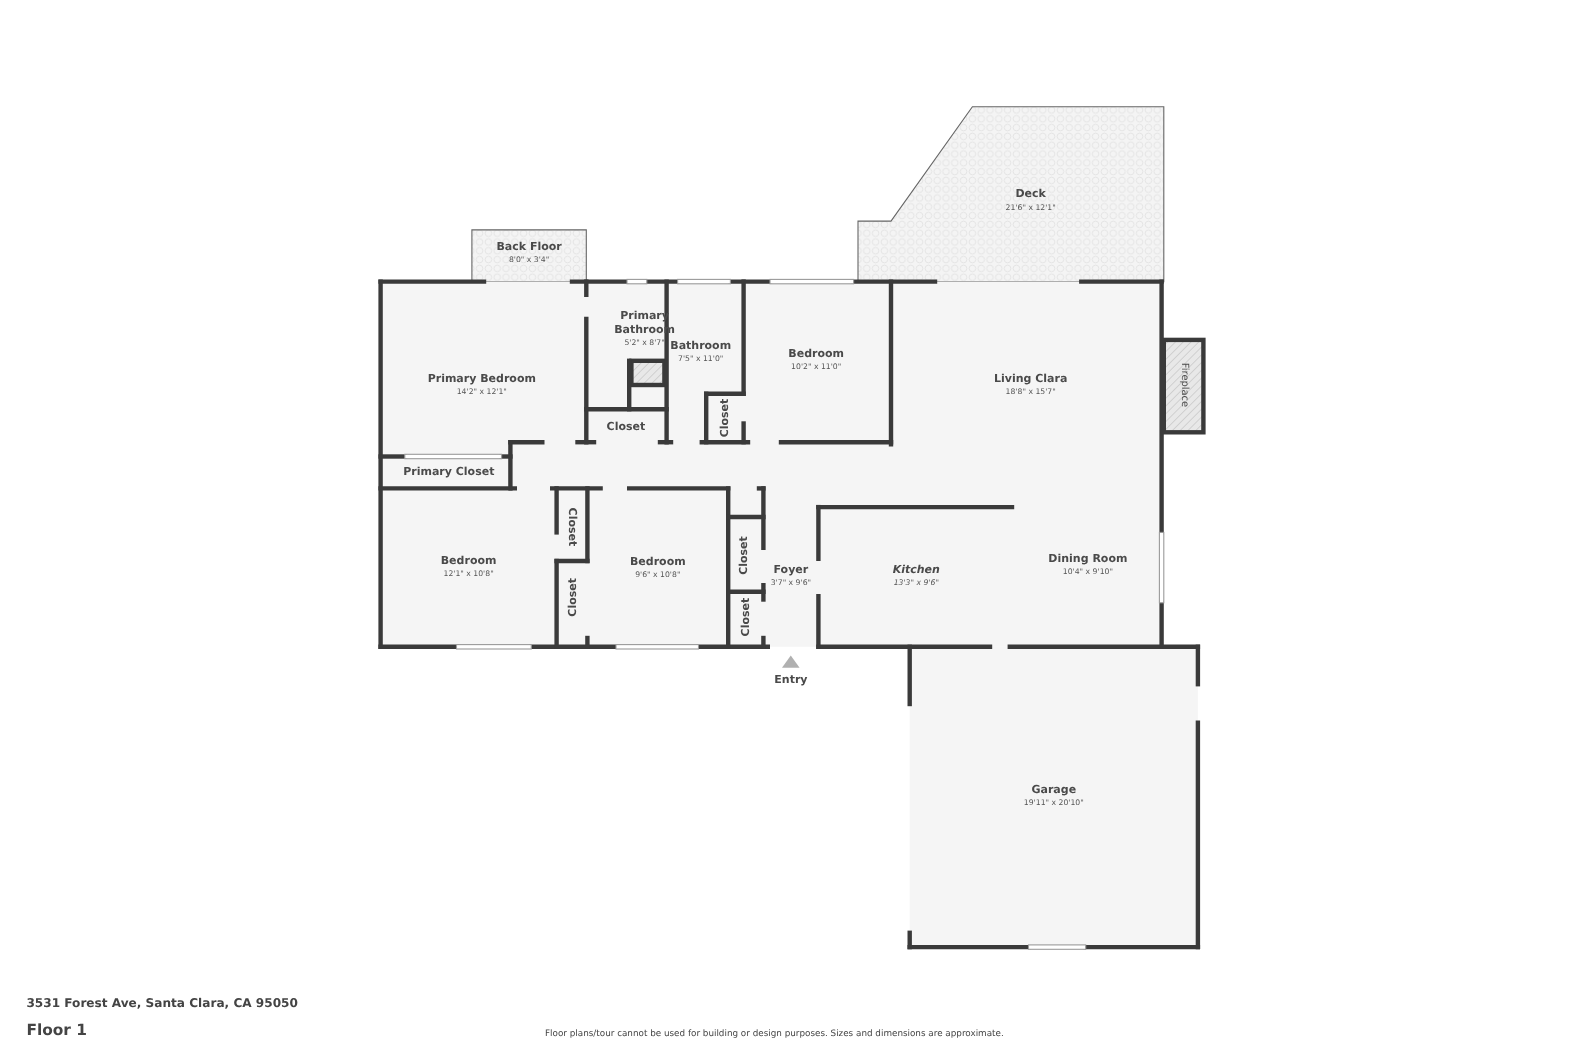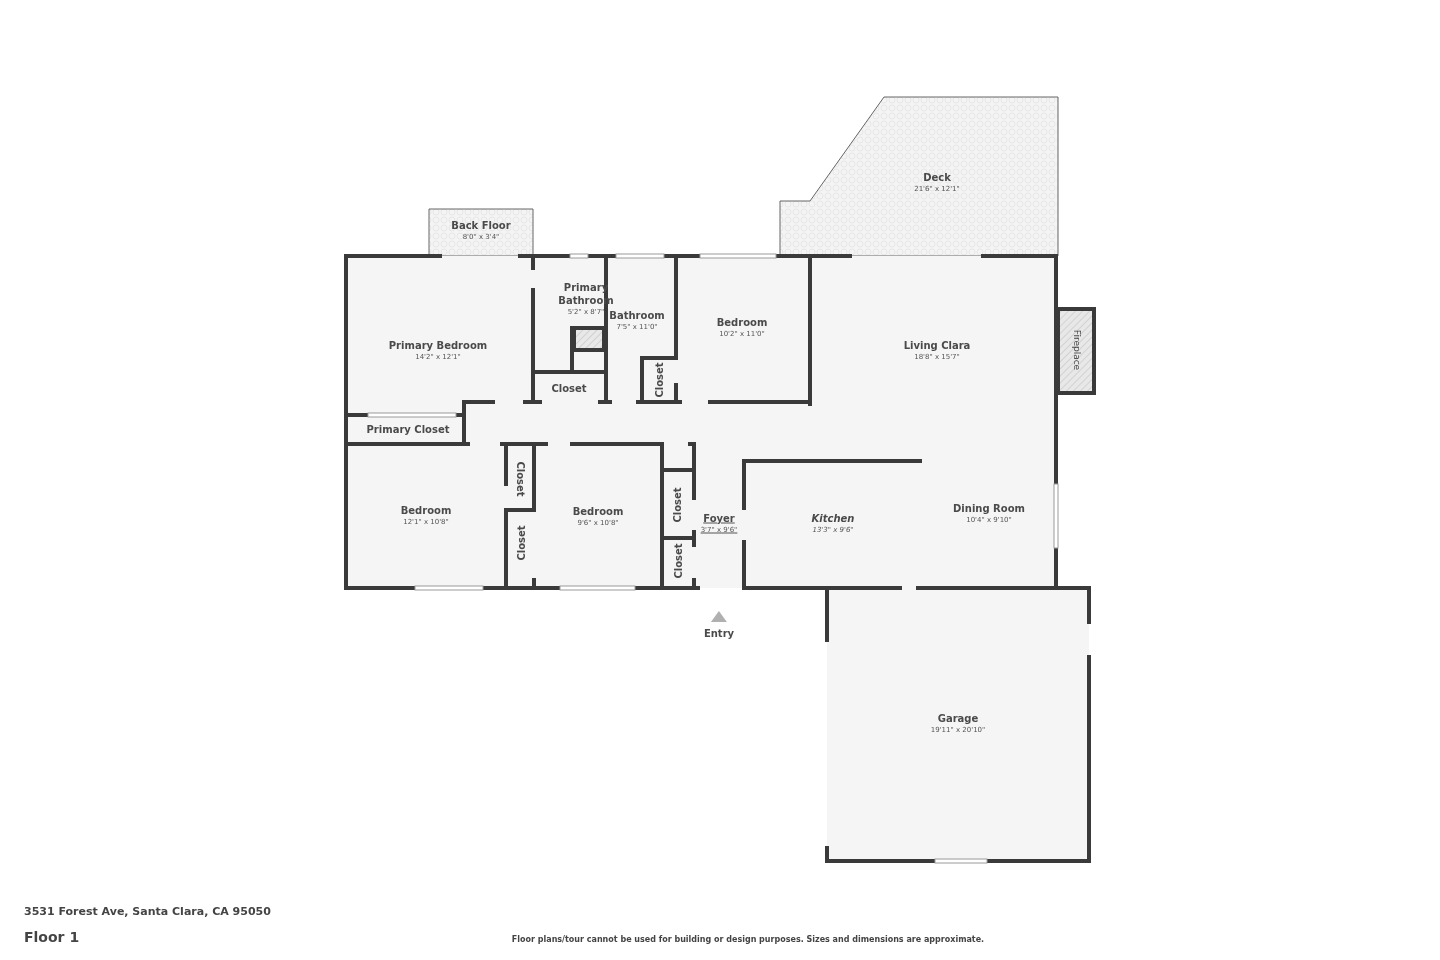--- a/index.html
+++ b/index.html
@@ -5,22 +5,22 @@
     html, body { margin: 0; padding: 0; background: #ffffff; }
     body { width: 1440px; height: 960px; position: relative; overflow: hidden; font-family: "DejaVu Sans", sans-serif; }
     #plan { position: absolute; left: 0; top: 0; width: 1440px; height: 960px; }
     .room-label { position: absolute; transform: translate(-50%, -50%); text-align: center; color: #555; white-space: nowrap; pointer-events: none; }
     .room-name { font-size: 10px; font-weight: bold; color: #4a4a4a; line-height: 13px; }
     .room-dim { font-size: 7px; color: #555; line-height: 10px; }
     .vert { transform: translate(-50%, -50%) rotate(90deg); }
     .vert-ccw { transform: translate(-50%, -50%) rotate(-90deg); }
     .footer-address { position: absolute; left: 24px; top: 905px; font-size: 11px; font-weight: bold; color: #444; text-align: center; }
     .footer-floor { position: absolute; left: 24px; top: 929px; font-size: 14px; font-weight: bold; color: #444; }
-    .footer-disclaimer { position: absolute; left: 748px; top: 935px; transform: translateX(-50%); font-size: 8px; font-weight: bold; color: #444; white-space: nowrap; }
-    .entry-marker { position: absolute; left: 719px; top: 611px; transform: translateX(-50%); text-align: right; }
+    .footer-disclaimer { position: absolute; left: 704px; top: 935px; transform: translateX(-50%); font-size: 8px; font-weight: normal; color: #444; white-space: nowrap; }
+    .entry-marker { position: absolute; left: 719px; top: 596px; transform: translateX(-50%); text-align: right; }
     .entry-arrow { width: 0; height: 0; border-left: 8px solid transparent; border-right: 8px solid transparent; border-bottom: 11px solid #b0b0b0; margin: 0 auto; }
     .entry-label { font-size: 10px; font-weight: bold; color: #4a4a4a; margin-top: 6px; }
   </style>
 </head>
 <body>
 
 <svg id="plan" width="1440" height="960" viewBox="0 0 1440 960" xmlns="http://www.w3.org/2000/svg">
   <defs>
     <pattern id="tile" width="8" height="8" patternUnits="userSpaceOnUse">
       <rect width="8" height="8" fill="#f4f4f4"></rect>
@@ -184,21 +184,21 @@
 <div class="room-label" style="left:598px;top:516px;">
   <div class="room-name">Bedroom</div>
   <div class="room-dim">9'6" x 10'8"</div>
 </div>
 <div class="room-label vert-ccw" style="left:677px;top:505px;">
   <div class="room-name">Closet</div>
 </div>
 <div class="room-label vert-ccw" style="left:678px;top:561px;">
   <div class="room-name">Closet</div>
 </div>
-<div class="room-label" style="left:719px;top:523px;text-decoration:underline;">
+<div class="room-label" style="left:719px;top:523px;">
   <div class="room-name">Foyer</div>
   <div class="room-dim">3'7" x 9'6"</div>
 </div>
 <div class="room-label" style="left:833px;top:523px;font-style:italic;">
   <div class="room-name">Kitchen</div>
   <div class="room-dim">13'3" x 9'6"</div>
 </div>
 <div class="room-label" style="left:989px;top:513px;text-align:center;">
   <div class="room-name">Dining Room</div>
   <div class="room-dim">10'4" x 9'10"</div>

